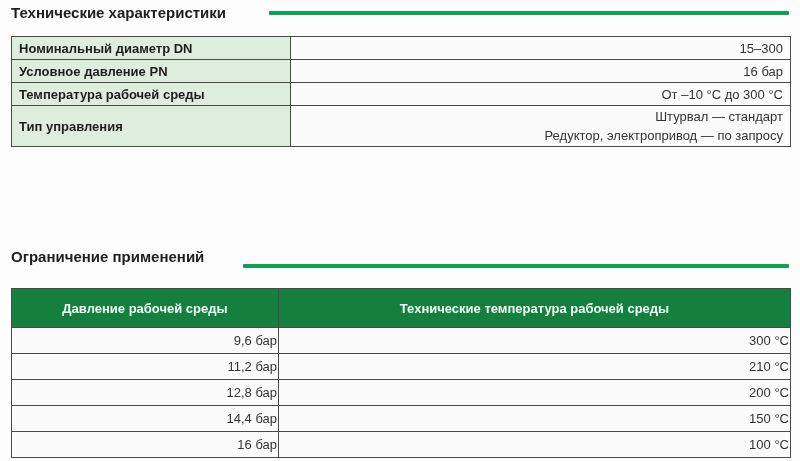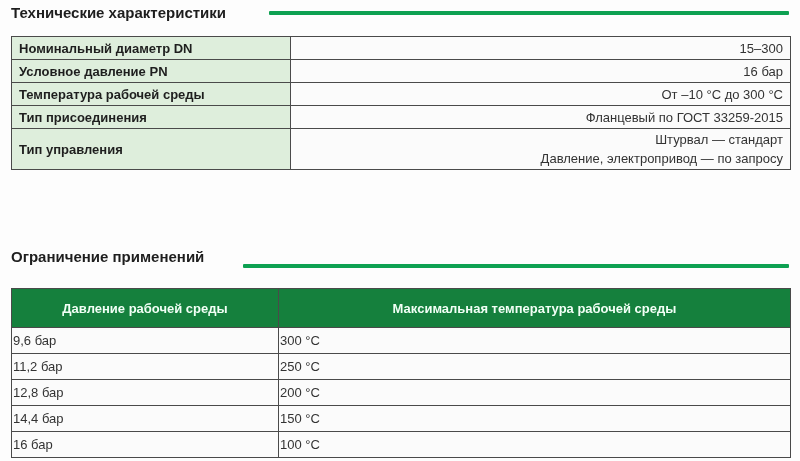--- a/index.html
+++ b/index.html
@@ -19,21 +19,21 @@
       position: absolute; height: 4px; background: #0ea152;
       border-radius: 1px;
     }
     table { border-collapse: collapse; position: absolute; left: 11px; width: 780px; padding-left: 36px; }
     td, th { border: 1.5px solid #4a4a4a; font-size: 13px; }
     .spec td { height: 22px; padding: 0 7px; }
     .spec td.k { background: #deeedc; font-weight: bold; width: 264px; color: #1e1e1e; }
     .spec td.v { background: #fbfbfb; color: #333; line-height: 19px; text-align: right; }
     .spec tr.tall td { height: 40px; }
     .lim th { background: #15803d; color: #f2fff6; font-weight: bold; height: 36px; font-size: 13px; }
-    .lim td { text-align: left; height: 23px; background: #fbfbfb; color: #333; }
+    .lim td { text-align: right; height: 23px; background: #fbfbfb; color: #333; }
     .lim td.c1 { width: 264px; }
   </style>
 </head>
 <body>
 
 <div class="section-title" style="top:4px;text-align:center;">
   <span>Технические характеристики</span>
 </div>
 <div class="title-line" style="left:269px; width:520px; top:11px;"></div>
 
@@ -44,52 +44,48 @@
     <td class="v">15–300</td>
   </tr>
   <tr>
     <td class="k">Условное давление PN</td>
     <td class="v">16 бар</td>
   </tr>
   <tr>
     <td class="k">Температура рабочей среды</td>
     <td class="v">От –10 °С до 300 °С</td>
   </tr>
-  <tr>
-    <td class="k">Тип присоединения</td>
-    <td class="v">Фланцевый по ГОСТ 33259-2015</td>
-  </tr>
   <tr class="tall">
     <td class="k">Тип управления</td>
     <td class="v">
       <div>Штурвал — стандарт</div>
-      <div>Давление, электропривод — по запросу</div>
+      <div>Редуктор, электропривод — по запросу</div>
     </td>
   </tr>
 </tbody>
   </table>
 
 <div class="section-title" style="top:248px;">
   <span>Ограничение применений</span>
 </div>
 <div class="title-line" style="left:243px; width:546px; top:264px;"></div>
 
 <table class="lim" style="top:288px;">
   <tbody>
       <tr>
     <th>Давление рабочей среды</th>
-    <th>Максимальная температура рабочей среды</th>
+    <th>Технические температура рабочей среды</th>
   </tr>
   <tr>
     <td class="c1">9,6 бар</td>
     <td>300 °С</td>
   </tr>
   <tr>
     <td class="c1">11,2 бар</td>
-    <td>250 °С</td>
+    <td>210 °С</td>
   </tr>
   <tr>
     <td class="c1">12,8 бар</td>
     <td>200 °С</td>
   </tr>
   <tr>
     <td class="c1">14,4 бар</td>
     <td>150 °С</td>
   </tr>
   <tr>

